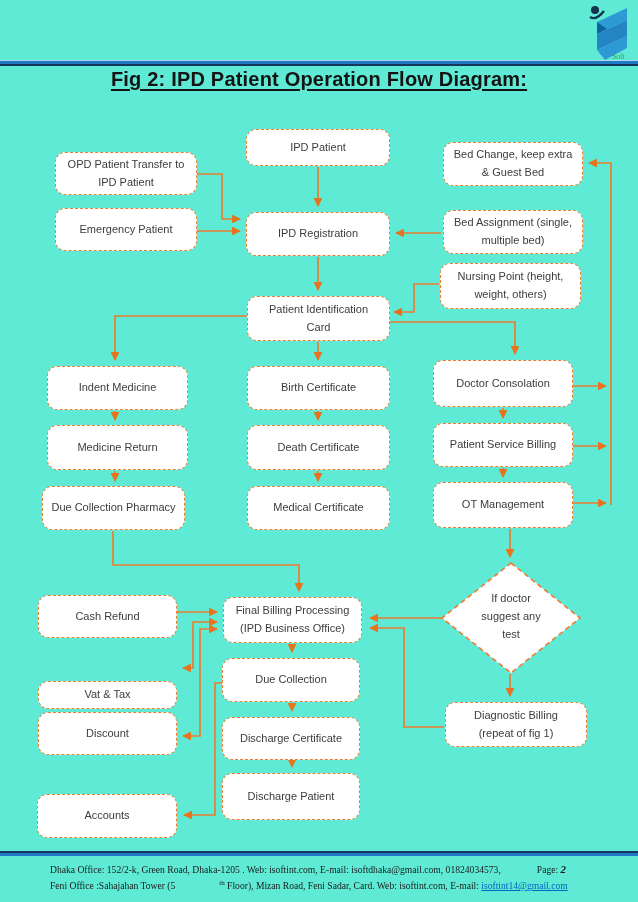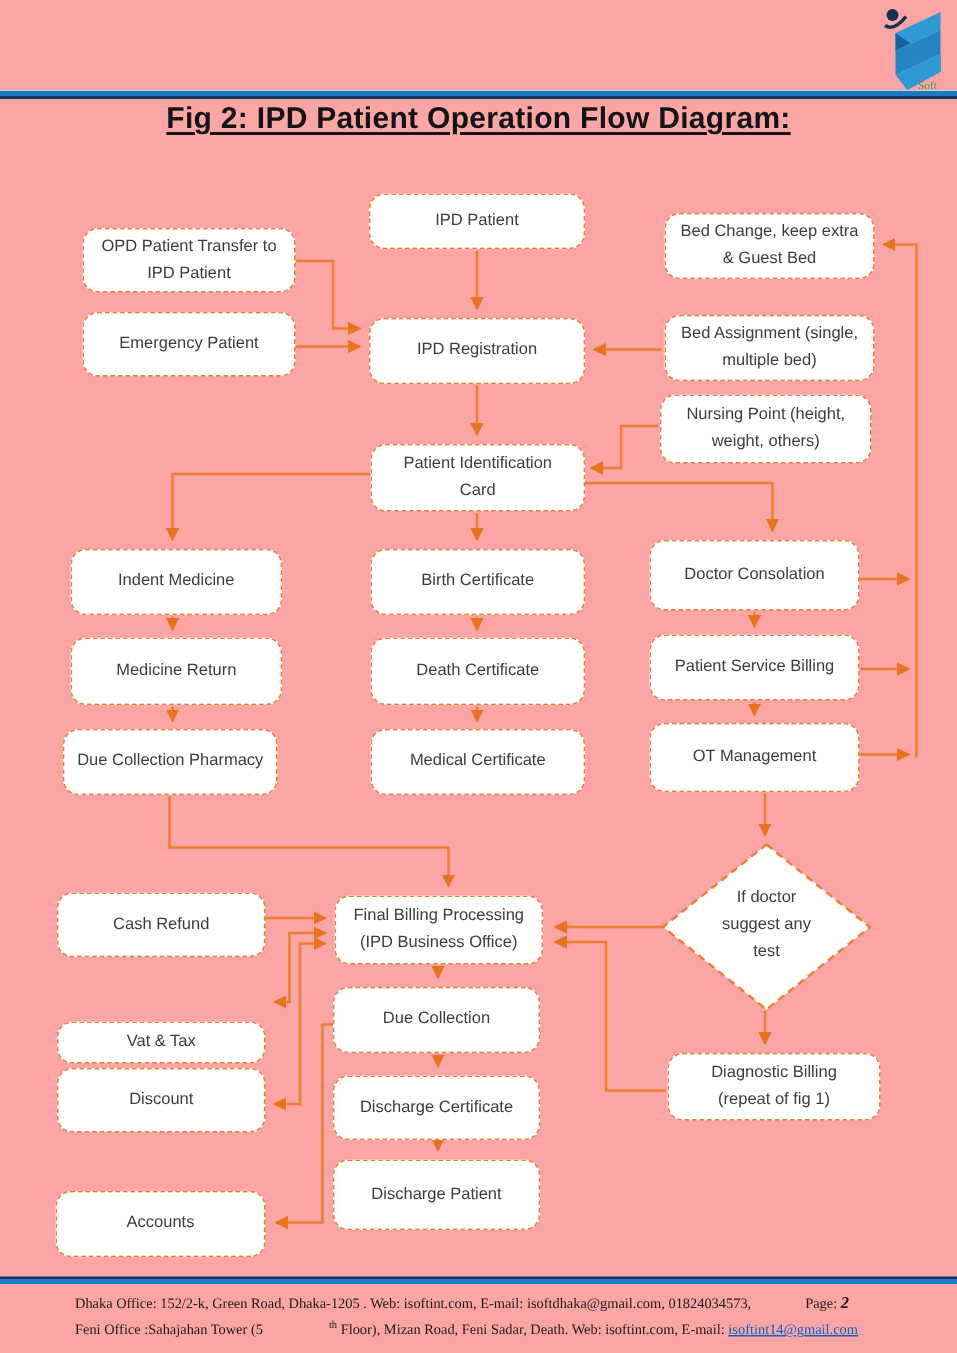--- a/index.html
+++ b/index.html
@@ -1,16 +1,16 @@
 <!DOCTYPE html>
 <html><head>
 <meta charset="utf-8">
 <style>
   html,body{margin:0;padding:0;background:#fff;}
-  #page{position:relative;width:638px;height:902px;background:#fca5a5;overflow:hidden;
+  #page{position:relative;width:638px;height:902px;background:#5eead4;overflow:hidden;
         font-family:"Liberation Sans",sans-serif;}
   
   .hrule{position:absolute;left:0;width:638px;}
   #rule-top{top:60px;height:6px;
     background:linear-gradient(#b8d6ee 0 1px,#1e7ac2 1px 4px,#16365f 4px 6px);}
   #rule-bottom{top:851px;height:5px;
     background:linear-gradient(#16365f 0 2px,#1e7ac2 2px 5px);}
   
   #title{position:absolute;top:68px;left:0;width:638px;text-align:center;
     font-size:20px;font-weight:bold;color:#141414;letter-spacing:.2px;}
@@ -174,16 +174,16 @@
   <div class="node" style="left:222px;top:773px;width:138px;height:47px">
       <span class="nt">Discharge Patient</span>
     </div>
 
   <div id="decision-label">If doctor suggest any test</div>
 
   <div id="rule-bottom" class="hrule"></div>
 
   <div id="footer">
     <div><span>Dhaka Office: 152/2-k, Green Road, Dhaka-1205 . Web: isoftint.com, E-mail: isoftdhaka@gmail.com, 01824034573,</span><span class="pg-label">Page:</span> <span class="pg-num">2</span></div>
-    <div><span>Feni  Office :Sahajahan Tower (5</span><sup>th</sup><span> Floor), Mizan Road, Feni Sadar, Death. Web: isoftint.com, E-mail: </span><a href="#">isoftint14@gmail.com</a></div>
+    <div><span>Feni  Office :Sahajahan Tower (5</span><sup>th</sup><span> Floor), Mizan Road, Feni Sadar, Card. Web: isoftint.com, E-mail: </span><a href="#">isoftint14@gmail.com</a></div>
   </div>
 
 </div>
 
 </body></html>

